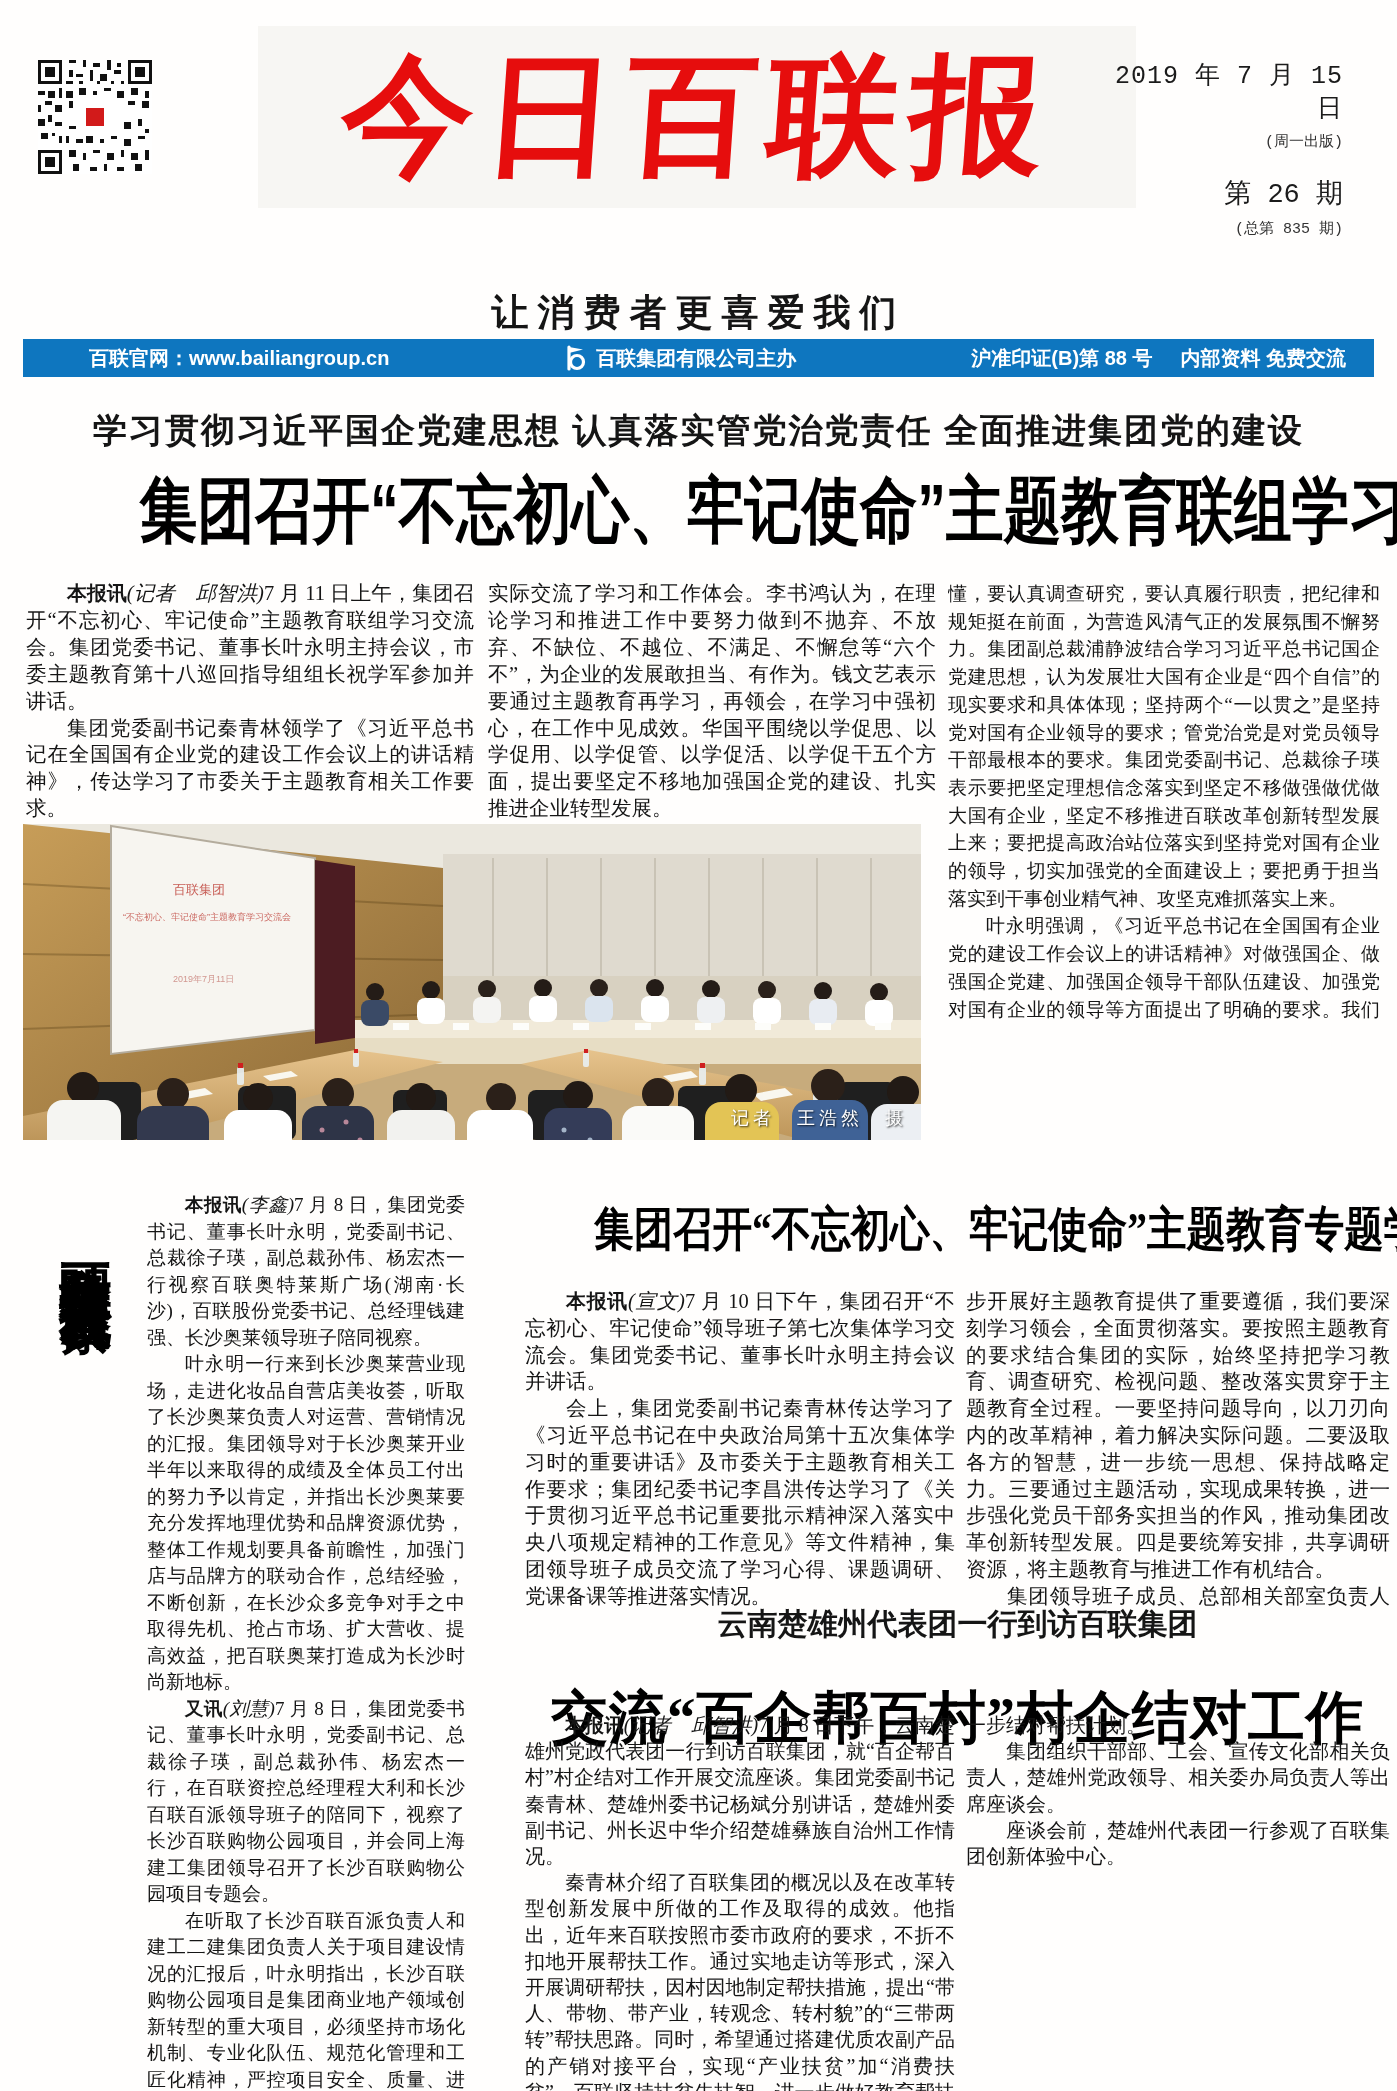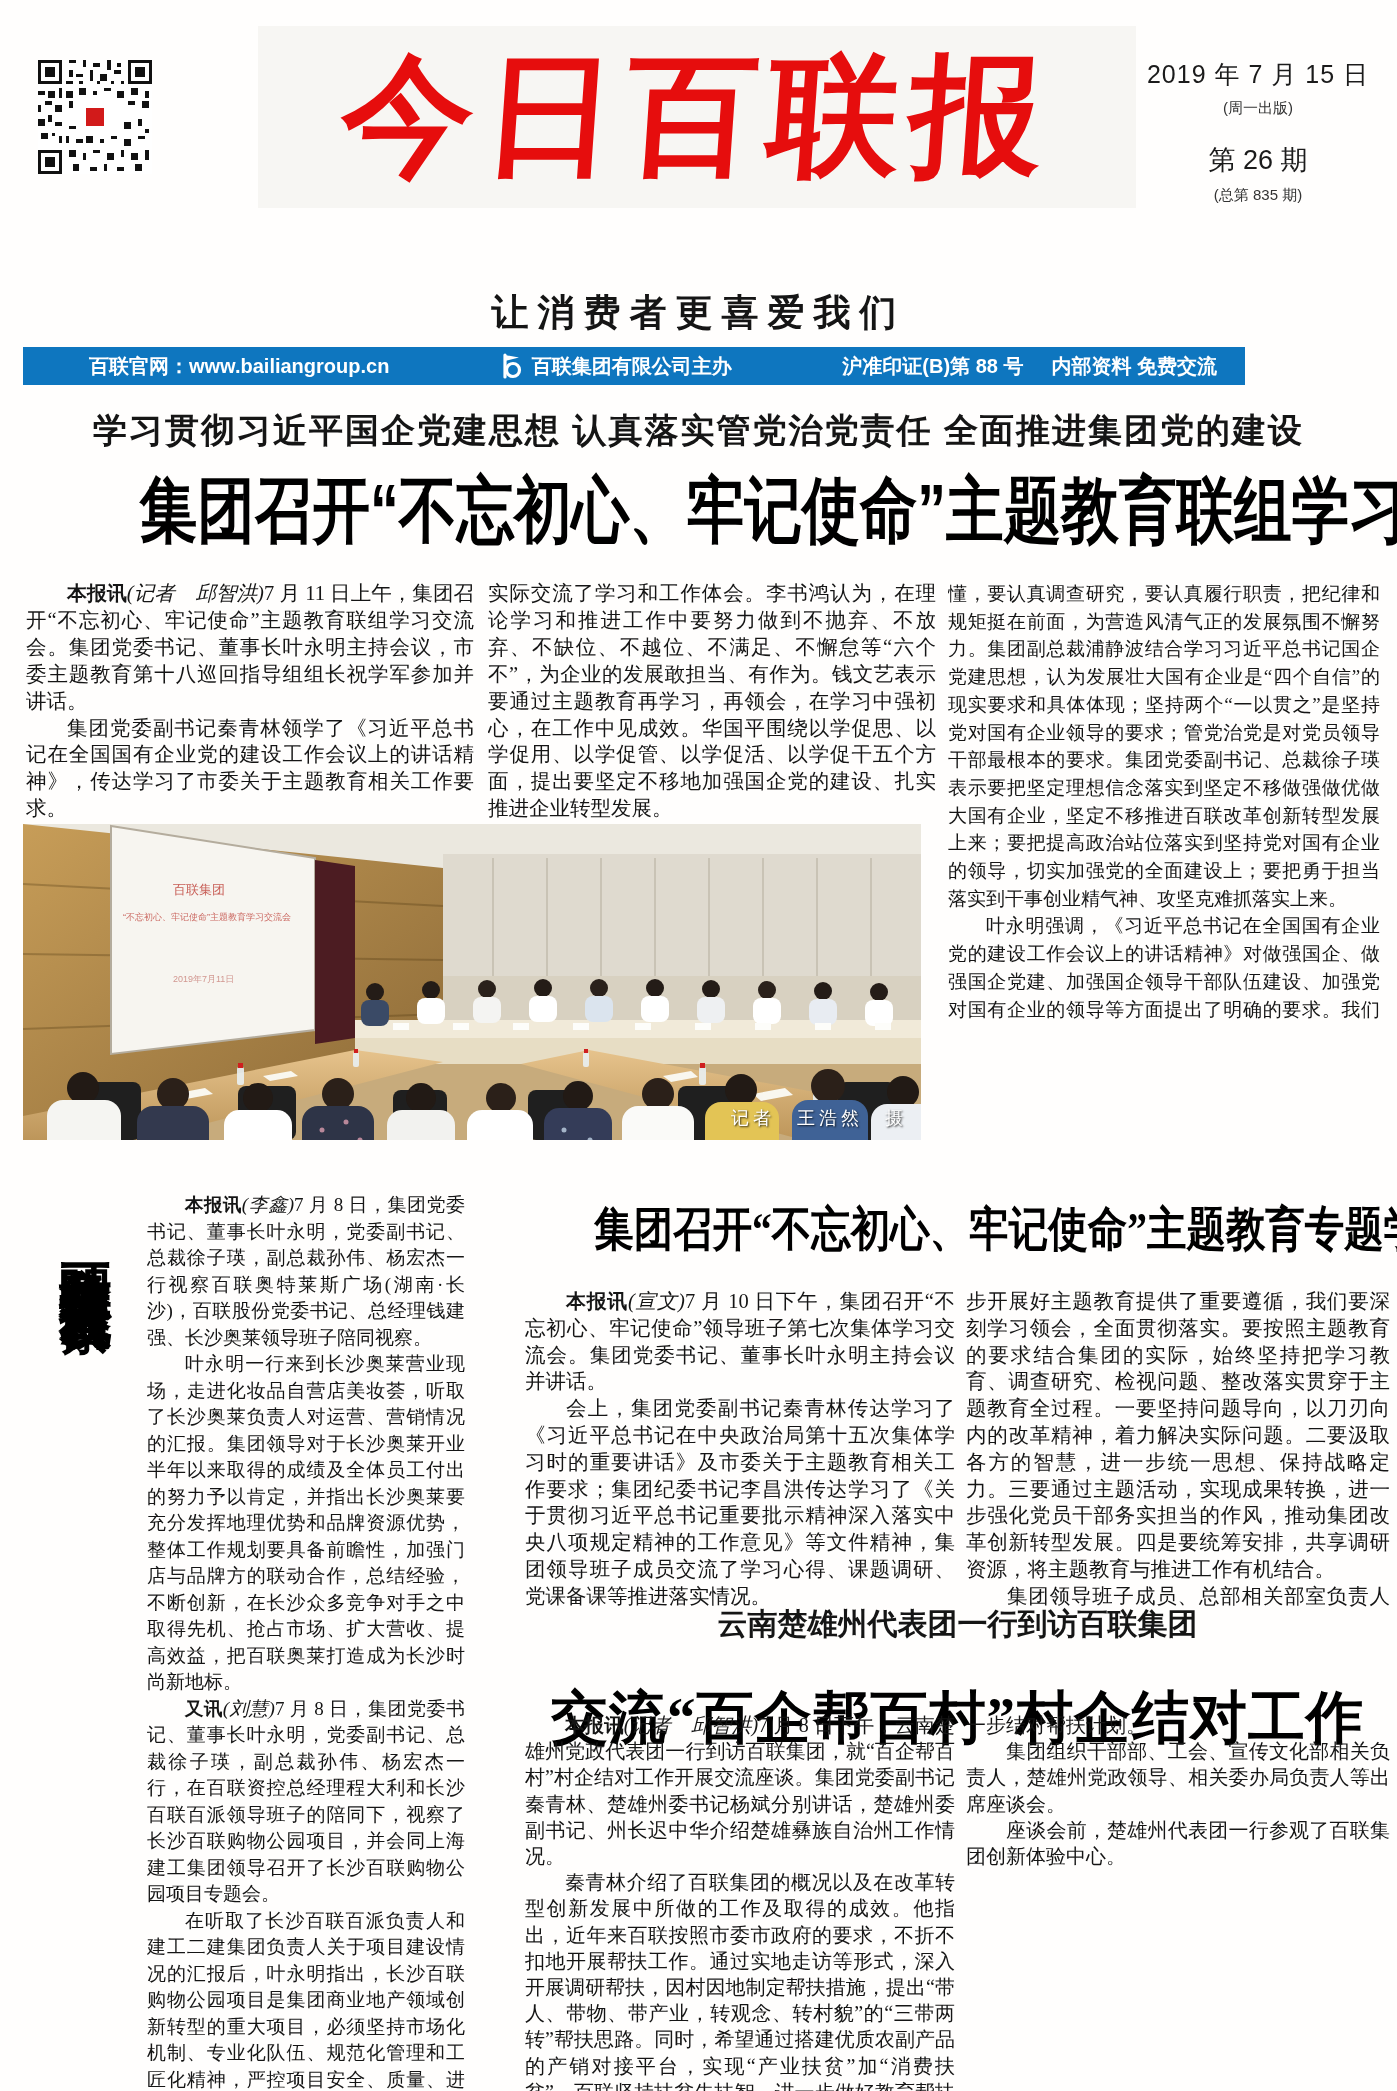--- a/index.html
+++ b/index.html
@@ -6,33 +6,33 @@
   .page{position:relative;width:1397px;height:2091px;margin:0 auto;background:#fffefd;
         font-family:"Liberation Serif","DejaVu Serif",serif;color:#151515;overflow:hidden;}
 
   
   .qr{position:absolute;left:38px;top:60px;width:114px;height:114px;}
   .masthead-bg{position:absolute;left:258px;top:26px;width:878px;height:182px;background:#f7f6f3;}
   .masthead{position:absolute;left:258px;top:26px;width:878px;height:182px;display:flex;
             align-items:center;justify-content:center;font-size:132px;font-weight:bold;
             color:#e60d0d;letter-spacing:10px;transform:skewX(-4deg);white-space:nowrap;
             font-family:"Liberation Serif","DejaVu Serif",serif;}
-  .dateblock{position:absolute;left:1138px;top:58px;width:240px;text-align:center;
-             font-family:Liberation Sans, sans-serif;color:#1b1b1b;}
+  .dateblock{position:absolute;left:1103px;top:58px;width:240px;text-align:right;
+             font-family:Liberation Mono, monospace;color:#1b1b1b;}
   .date-main{font-size:25px;letter-spacing:1px;}
   .date-sub{font-size:15px;margin-top:8px;color:#333;}
   .issue-no{font-size:27px;margin-top:24px;}
   .issue-total{font-size:15px;margin-top:8px;color:#333;}
   .slogan{position:absolute;left:0;top:288px;width:100%;text-align:center;font-size:37px;
           font-weight:bold;letter-spacing:9px;font-family:"Liberation Sans","DejaVu Sans",sans-serif;}
 
   
-  .bluebar{position:absolute;left:23px;top:339px;width:1222px;height:38px;background:#0e76bf;
+  .bluebar{position:absolute;left:23px;top:339px;width:1351px;height:38px;background:#0e76bf;
            color:#fff;display:flex;align-items:center;font-weight:bold;font-size:20px;
-           font-family:"Liberation Sans","DejaVu Sans",sans-serif;margin-top:8px;}
+           font-family:"Liberation Sans","DejaVu Sans",sans-serif;}
   .bar-left{margin-left:66px;}
   .bar-center{flex:1;display:flex;align-items:center;justify-content:center;gap:10px;}
   .bar-right{margin-right:28px;display:flex;gap:28px;}
 
   
   .kicker{position:absolute;left:0;top:408px;width:100%;text-align:center;font-size:34px;
           font-weight:700;letter-spacing:2px;font-family:"Liberation Sans","DejaVu Sans",sans-serif;}
   .headline-main{position:absolute;left:0;top:462px;width:100%;text-align:center;font-size:72px;
           line-height:1.35;font-weight:900;white-space:nowrap;transform:scaleX(0.80);transform-origin:center;
           font-family:"Liberation Sans","DejaVu Sans",sans-serif;color:#000;}

